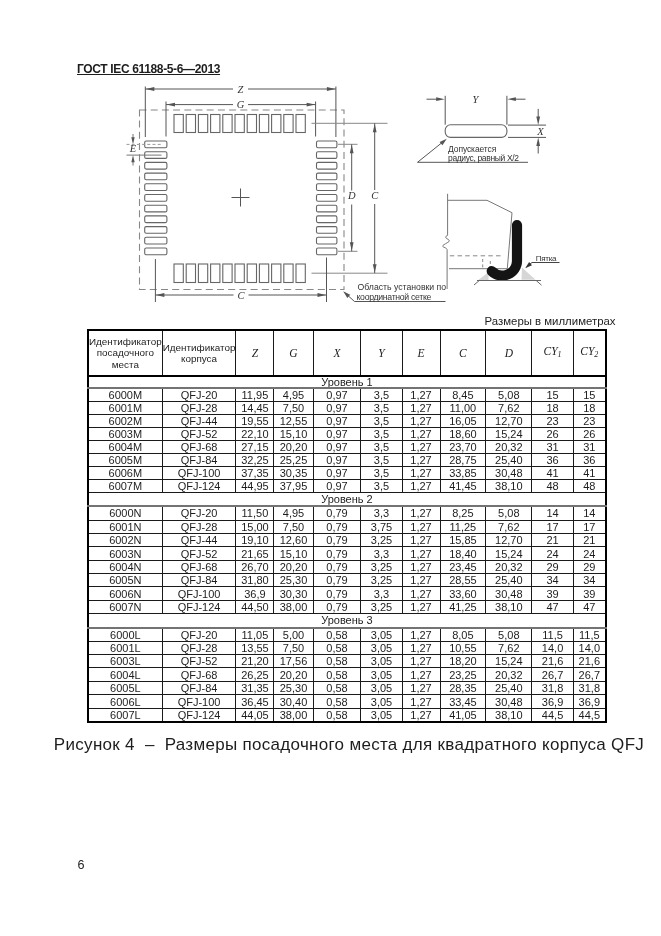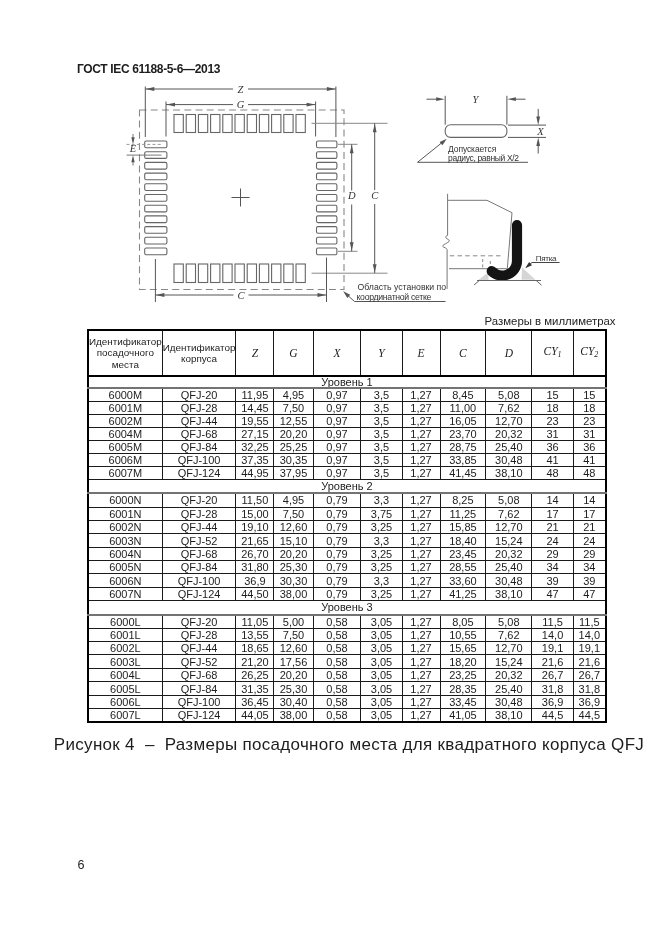--- a/index.html
+++ b/index.html
@@ -3,21 +3,21 @@
 <title>ГОСТ IEC 61188-5-6</title>
 <style>
   html,body { margin:0; padding:0; }
   body { width:661px; height:936px; position:relative; background:#fff;
          font-family:"Liberation Sans", sans-serif; color:#1d1d1d;
          transform:translateZ(0); }
   svg text { font-family:"Liberation Serif", serif; }
   .dim { font-style:italic; font-size:10.5px; fill:#333; }
   .note { font-family:"Liberation Sans", sans-serif; font-size:8.5px; fill:#333; letter-spacing:-0.1px; }
   #gost { position:absolute; left:77px; top:62px; font-size:12px; font-weight:bold;
-           letter-spacing:-0.35px; }
+           letter-spacing:-0.35px;text-decoration:underline; }
   #units { position:absolute; right:45.5px; top:315px; font-size:11.4px; }
   #dimtable { position:absolute; left:87px; top:329px; width:519px;
                border-collapse:collapse; table-layout:fixed;
                font-size:11px; }
   #dimtable td { border:1px solid #1a1a1a; text-align:center; padding:0;
                   vertical-align:middle; white-space:nowrap; overflow:hidden;
                   line-height:12px; }
   #dimtable { border:2px solid #000; }
   #dimtable .hdr td { border-bottom:2.5px solid #000; }
   #dimtable .hdr { height:46px; }
@@ -296,20 +296,33 @@
         <td>12,55</td>
         <td>0,97</td>
         <td>3,5</td>
         <td>1,27</td>
         <td>16,05</td>
         <td>12,70</td>
         <td>23</td>
         <td>23</td>
       </tr>
 <tr style="height:12.95px">
+        <td>6003M</td>
+        <td>QFJ-52</td>
+        <td>22,10</td>
+        <td>15,10</td>
+        <td>0,97</td>
+        <td>3,5</td>
+        <td>1,27</td>
+        <td>18,60</td>
+        <td>15,24</td>
+        <td>26</td>
+        <td>26</td>
+      </tr>
+<tr style="height:12.95px">
         <td>6004M</td>
         <td>QFJ-68</td>
         <td>27,15</td>
         <td>20,20</td>
         <td>0,97</td>
         <td>3,5</td>
         <td>1,27</td>
         <td>23,70</td>
         <td>20,32</td>
         <td>31</td>
@@ -486,33 +499,20 @@
         <td>7,50</td>
         <td>0,58</td>
         <td>3,05</td>
         <td>1,27</td>
         <td>10,55</td>
         <td>7,62</td>
         <td>14,0</td>
         <td>14,0</td>
       </tr>
 <tr style="height:13.45px">
-        <td>6002L</td>
-        <td>QFJ-44</td>
-        <td>18,65</td>
-        <td>12,60</td>
-        <td>0,58</td>
-        <td>3,05</td>
-        <td>1,27</td>
-        <td>15,65</td>
-        <td>12,70</td>
-        <td>19,1</td>
-        <td>19,1</td>
-      </tr>
-<tr style="height:13.45px">
         <td>6003L</td>
         <td>QFJ-52</td>
         <td>21,20</td>
         <td>17,56</td>
         <td>0,58</td>
         <td>3,05</td>
         <td>1,27</td>
         <td>18,20</td>
         <td>15,24</td>
         <td>21,6</td>

